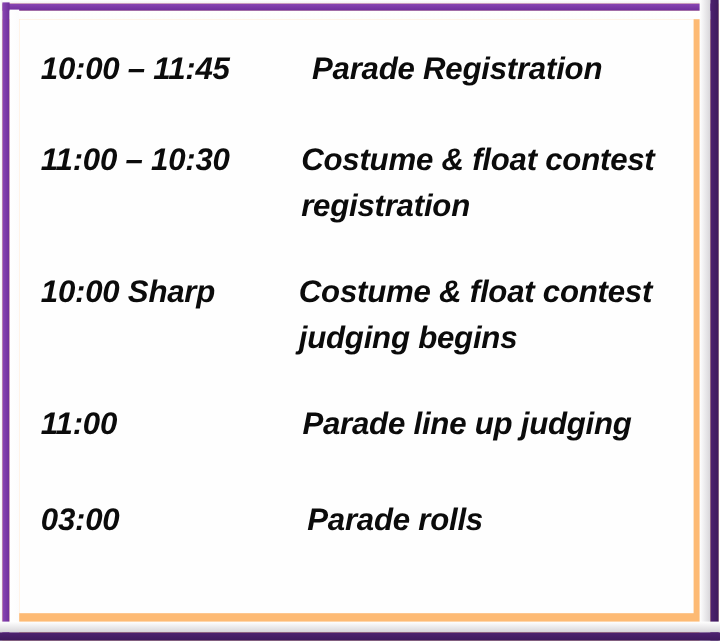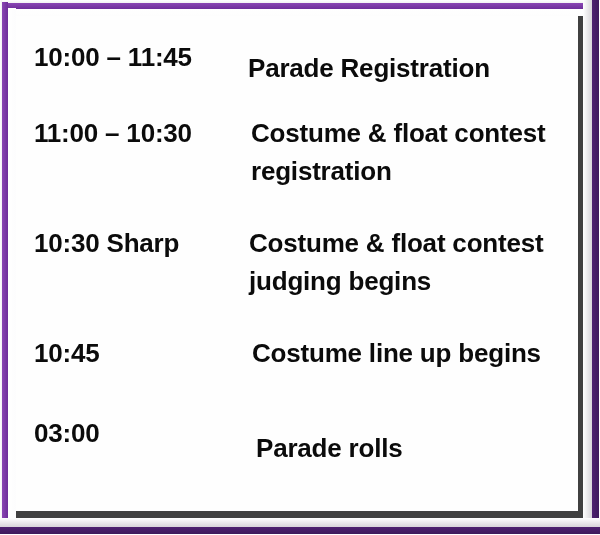--- a/index.html
+++ b/index.html
@@ -13,22 +13,23 @@
     overflow: hidden;
     font-family: "Liberation Sans", sans-serif;
   }
 
   
   #frame {
     position: relative;
     box-sizing: border-box;
     width: 600px;
     height: 535px;
-    background: #404040;
+    background: #fdba74;
     padding: 0;
+    font-style: italic;
   }
 
   
   .edge-top-light {
     position: absolute;
     top: 0; left: 0;
     width: 600px; height: 3px;
     background: linear-gradient(to bottom, #ffffff, #f3f1f4);
   }
   
@@ -150,25 +151,25 @@
     top: 0;
     font-weight: bold;
     font-size: 26px;
     line-height: 38px;
     color: #0b0b0b;
     white-space: pre-line;
     letter-spacing: -0.2px;
   }
 
   
-  .desc-a { left: 232px; margin-top: 11px; }
+  .desc-a { left: 244px; }
   .desc-b { left: 235px; }
   .desc-c { left: 233px; }
   .desc-d { left: 236px; }
-  .desc-e { left: 240px; margin-top: 15px; }
+  .desc-e { left: 240px; }
 
   
   .row-1 { top: 22px; }
   .row-2 { top: 98px; }
   .row-3 { top: 208px; }
   .row-4 { top: 318px; }
   .row-5 { top: 398px; }
 </style>
 </head>
 <body>
@@ -199,28 +200,28 @@
         <div class="desc-cell desc-a">Parade Registration</div>
       </div>
 
       <div class="sched-row row-2">
         <div class="time-cell">11:00 – 10:30</div>
         <div class="desc-cell desc-b">Costume &amp; float contest
 registration</div>
       </div>
 
       <div class="sched-row row-3">
-        <div class="time-cell">10:30 Sharp</div>
+        <div class="time-cell">10:00 Sharp</div>
         <div class="desc-cell desc-c">Costume &amp; float contest
 judging begins</div>
       </div>
 
       <div class="sched-row row-4">
-        <div class="time-cell">10:45</div>
-        <div class="desc-cell desc-d">Costume line up begins</div>
+        <div class="time-cell">11:00</div>
+        <div class="desc-cell desc-d">Parade line up judging</div>
       </div>
 
       <div class="sched-row row-5">
         <div class="time-cell">03:00</div>
         <div class="desc-cell desc-e">Parade rolls</div>
       </div>
 
     </div>
   </div>
 

